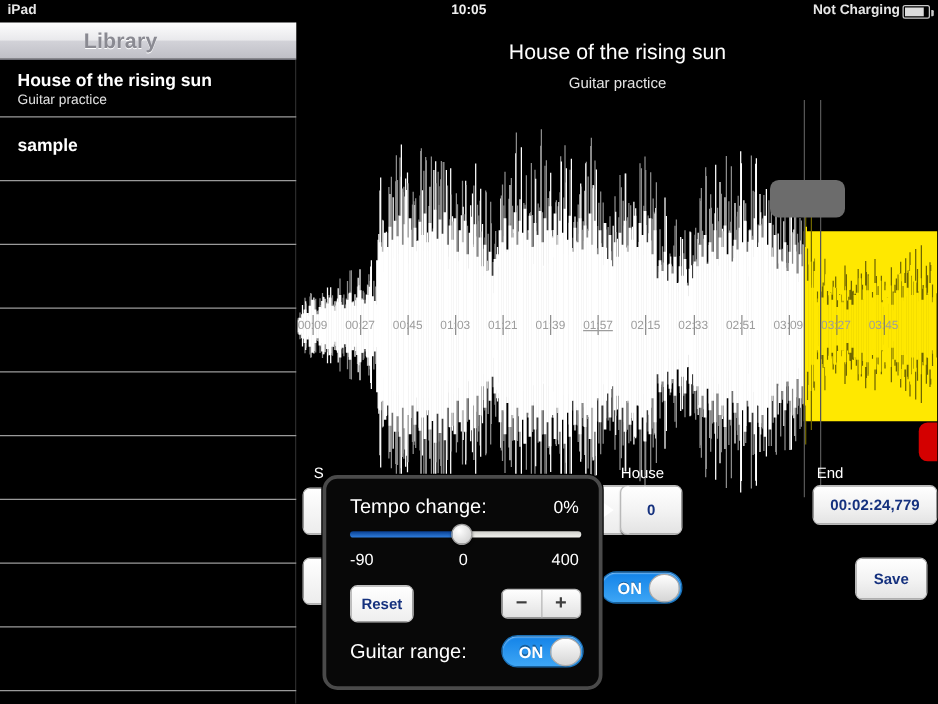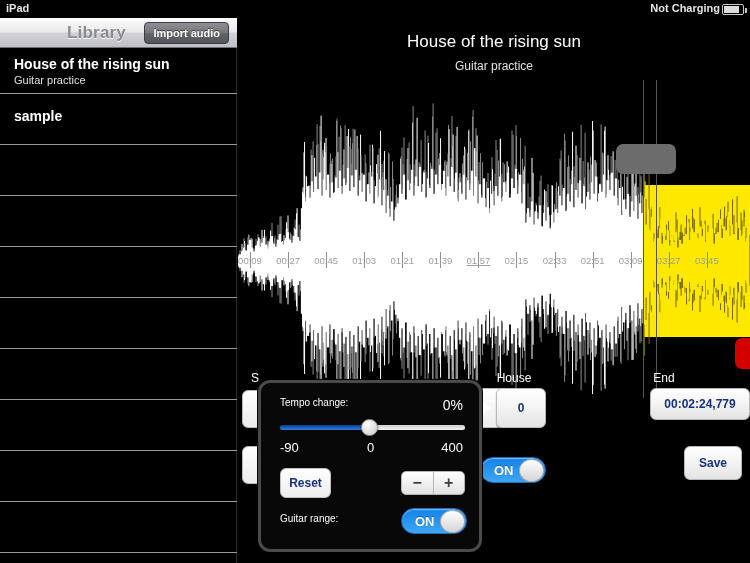--- a/index.html
+++ b/index.html
@@ -80,21 +80,21 @@
   .toggle .knob { position:absolute; right:1px; top:1px; width:25px; height:23px; border-radius:50%;
             background:linear-gradient(to bottom,#fefefe,#d5d5d5); border:1px solid #a9a9a9; }
 
   .playtri { position:absolute; width:0; height:0; border-left:14px solid #fff;
              border-top:10px solid transparent; border-bottom:10px solid transparent; }
 
   
   .modal { position:absolute; left:258px; top:380px; width:224px; height:172px;
            background:#080808; border:3px solid #4a4a4a; border-radius:12px; z-index:50;
            box-shadow:0 0 0 1px #000; }
-  .m-label { position:absolute; color:#fff; font-size:10px; }
+  .m-label { position:absolute; color:#fff; font-size:16px; }
   .m-value { position:absolute; color:#fff; font-size:14px; }
   .m-slider { position:absolute; left:19px; top:40px; width:185px; height:9px; }
   .m-track-fill { position:absolute; left:0; top:2px; width:88px; height:5px; border-radius:3px;
                   background:linear-gradient(to bottom,#0a3f8f,#2f7fe0); }
   .m-track-rest { position:absolute; left:88px; top:2px; width:97px; height:5px; border-radius:3px;
                   background:linear-gradient(to bottom,#cfcfcb,#f2f2ee); }
   .m-thumb { position:absolute; left:81px; top:-4px; width:17px; height:17px; border-radius:50%;
              background:radial-gradient(circle at 35% 30%,#fff,#c9c9c9); border:1px solid #9b9b9b;
              box-shadow:0 1px 2px rgba(0,0,0,.6); cursor:pointer; }
   .m-scale { position:absolute; font-size:13px; color:#fff; }
@@ -110,30 +110,30 @@
   .m-step .sep { flex:0 0 1px; background:#b5b5b5; }
   .m-toggle { position:absolute; left:140px; top:125px; }
 </style>
 </head>
 <body>
 
 <div id="app">
 
   <div class="statusbar">
     <span class="sb-left">iPad</span>
+    <span class="sb-time">10:05</span>
     <span class="sb-right">Not Charging</span>
     <span class="batt">
         <i></i>
       </span>
   </div>
 
   <div class="sidebar">
     <div class="navbar">
       <div class="nb-title">Library</div>
-      <div class="import-btn">Import audio</div>
     </div>
     <div class="list" id="library-list">
         <div class="row first">
           <div class="row-title">House of the rising sun</div>
           <div class="row-sub">Guitar practice</div>
         </div>
         <div class="row">
           <div class="row-title solo">sample</div>
         </div>
         <div class="row"></div>

